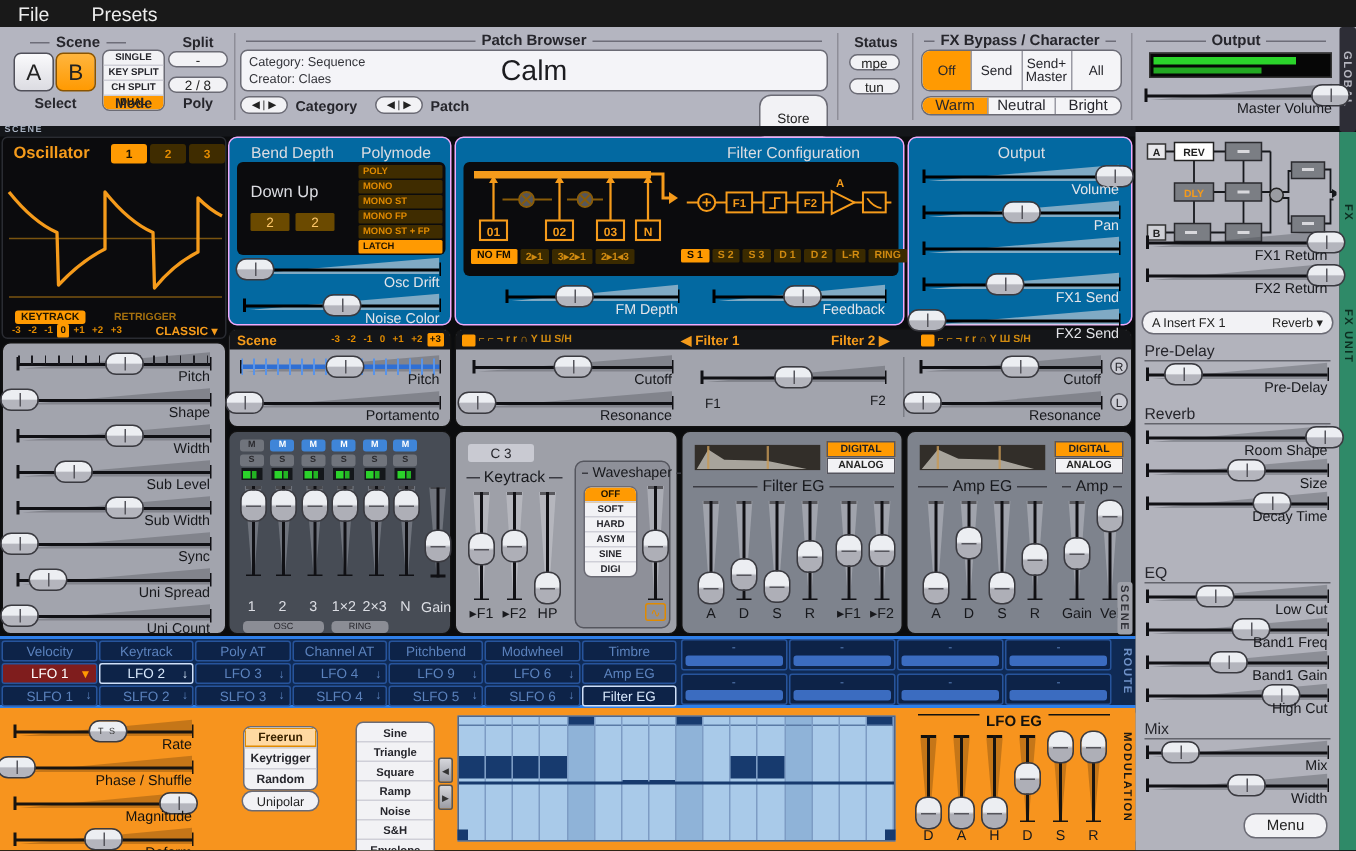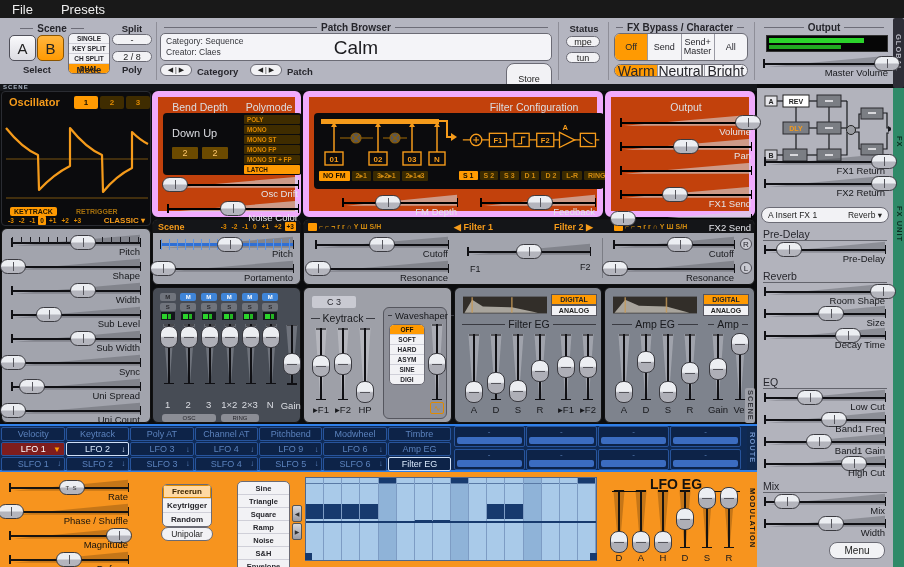--- a/index.html
+++ b/index.html
@@ -29,28 +29,28 @@
 .white .opt:last-child{border-bottom:none}
 .white .opt.act{background:#ff9a02;color:#1c1300}
 .trigbox .opt{font-size:8px;padding:2px 2px}
 .trigbox .opt.act{background:#ffd9a2;box-shadow:inset 0 0 0 1px #e08a00;color:#3a2300}
 .shapebox .opt{font-size:7.5px;padding:1.5px 2px}
 .fxb{position:absolute;display:flex;background:#f4f4f7;border:1px solid #6b6b75;border-radius:6px;overflow:hidden}
 .fxb .opt{flex:1;font-size:9px;color:#26262c;display:flex;align-items:center;justify-content:center;text-align:center;border-right:1px solid #9a9aa4;white-space:pre-line;line-height:9px}
 .fxb .opt:last-child{border-right:none}
 .fxb .opt.act{background:#ff9a02}
 .chr{position:absolute;display:flex;background:#f4f4f7;border:1px solid #6b6b75;border-radius:8px;overflow:hidden}
-.chr .opt{flex:1;font-size:14px;color:#26262c;display:flex;align-items:center;justify-content:center;border-right:1px solid #9a9aa4}
+.chr .opt{flex:1;font-size:10px;color:#26262c;display:flex;align-items:center;justify-content:center;border-right:1px solid #9a9aa4}
 .chr .opt:last-child{border-right:none}
 .chr .opt.act{background:#ff9a02}
 .vu{position:absolute;background:#060606;border:1px solid #333;padding:2px;display:flex;flex-direction:column;gap:2px}
 .vu div{height:5px;background:#2bd42b}
 .vu div:last-child{background:#22a822}
 
-.pdark{position:absolute;background:#c2410c;border:6px solid #f0abfc;border-radius:6px}
+.pdark{position:absolute;background:#0369a1;border:1px solid #f0abfc;border-radius:6px}
 .pblack{position:absolute;background:#0b0b0d;border-radius:4px}
 .pgrey{position:absolute;background:#a2a4ad;border:1px solid #111;border-radius:6px}
 .pgrey2{position:absolute;background:#7e838d;border:1px solid #111;border-radius:6px}
 .pmix{position:absolute;background:#474c55;border:1px solid #111;border-radius:6px}
 .scene-strip{left:0;top:84px;width:757px;height:7px;background:#14161a;color:#a8b2c2;font-size:6px;font-weight:bold;padding-left:3px;line-height:7px;letter-spacing:1px}
 
 .hs{position:relative;height:24px}
 .hs .trk{position:absolute;left:4px;right:4px;top:9px;height:2px;background:#101014}
 .hs:before,.hs:after{content:"";position:absolute;top:5px;width:1.5px;height:9px;background:#101014}
 .hs:before{left:3px}.hs:after{right:3px}
@@ -125,21 +125,21 @@
 
 .lfosec{left:0;top:472px;width:757px;height:95px;background:#f7941e}
 .stepwrap{position:absolute;border:1px solid #51688c;background:#7d9cc4}
 .scol{position:absolute;top:0;bottom:0;display:flex;flex-direction:column}
 .strig{height:6px;border-bottom:1px solid #5a7aa5}
 .sbody{flex:1;position:relative}
 .szero{position:absolute;left:0;right:0;height:2px;background:#173a6e;z-index:3}
 .sbar{position:absolute;left:0;right:0;background:#173a6e;z-index:2}
 .scorner{position:absolute;width:7px;height:7px;background:#173a6e;bottom:0;z-index:4}
 .shiftbtn{position:absolute;width:10px;height:17px;background:linear-gradient(#d6d7dc,#9a9ba3);border:1px solid #555;border-radius:2px;font-size:6px;color:#333;display:flex;align-items:center;justify-content:center}
-.egtitle{position:absolute;display:flex;align-items:flex-end;font-size:14px;font-weight:bold;color:#14120e}
+.egtitle{position:absolute;display:flex;align-items:flex-start;font-size:10px;font-weight:bold;color:#14120e}
 .egtitle:before,.egtitle:after{content:"";flex:1;border-top:1.5px solid #14120e;margin:0 4px;min-width:5px}
 .unipill{position:absolute;background:#f2f2f5;border:1px solid #6b6b75;border-radius:8px;font-size:8.5px;color:#222;display:flex;align-items:center;justify-content:center}
 
 .mxrow{position:absolute;display:flex;gap:1px}
 .mxcol{display:flex;flex-direction:column;align-items:center;width:19.5px}
 .msbtn{width:16px;height:8px;border-radius:2px;background:#70747c;color:#2a2a2e;font-size:6px;font-weight:bold;text-align:center;line-height:8px;margin-bottom:1.5px}
 .msbtn.on{background:#3f85d8;color:#fff}
 .meter{width:14px;height:8px;background:#14171b;display:flex;align-items:center;gap:1px;padding:1.5px;margin-bottom:2px}
 .meter i{display:block;height:100%;background:#2bd32b}
 .meter i:first-child{width:5px}

